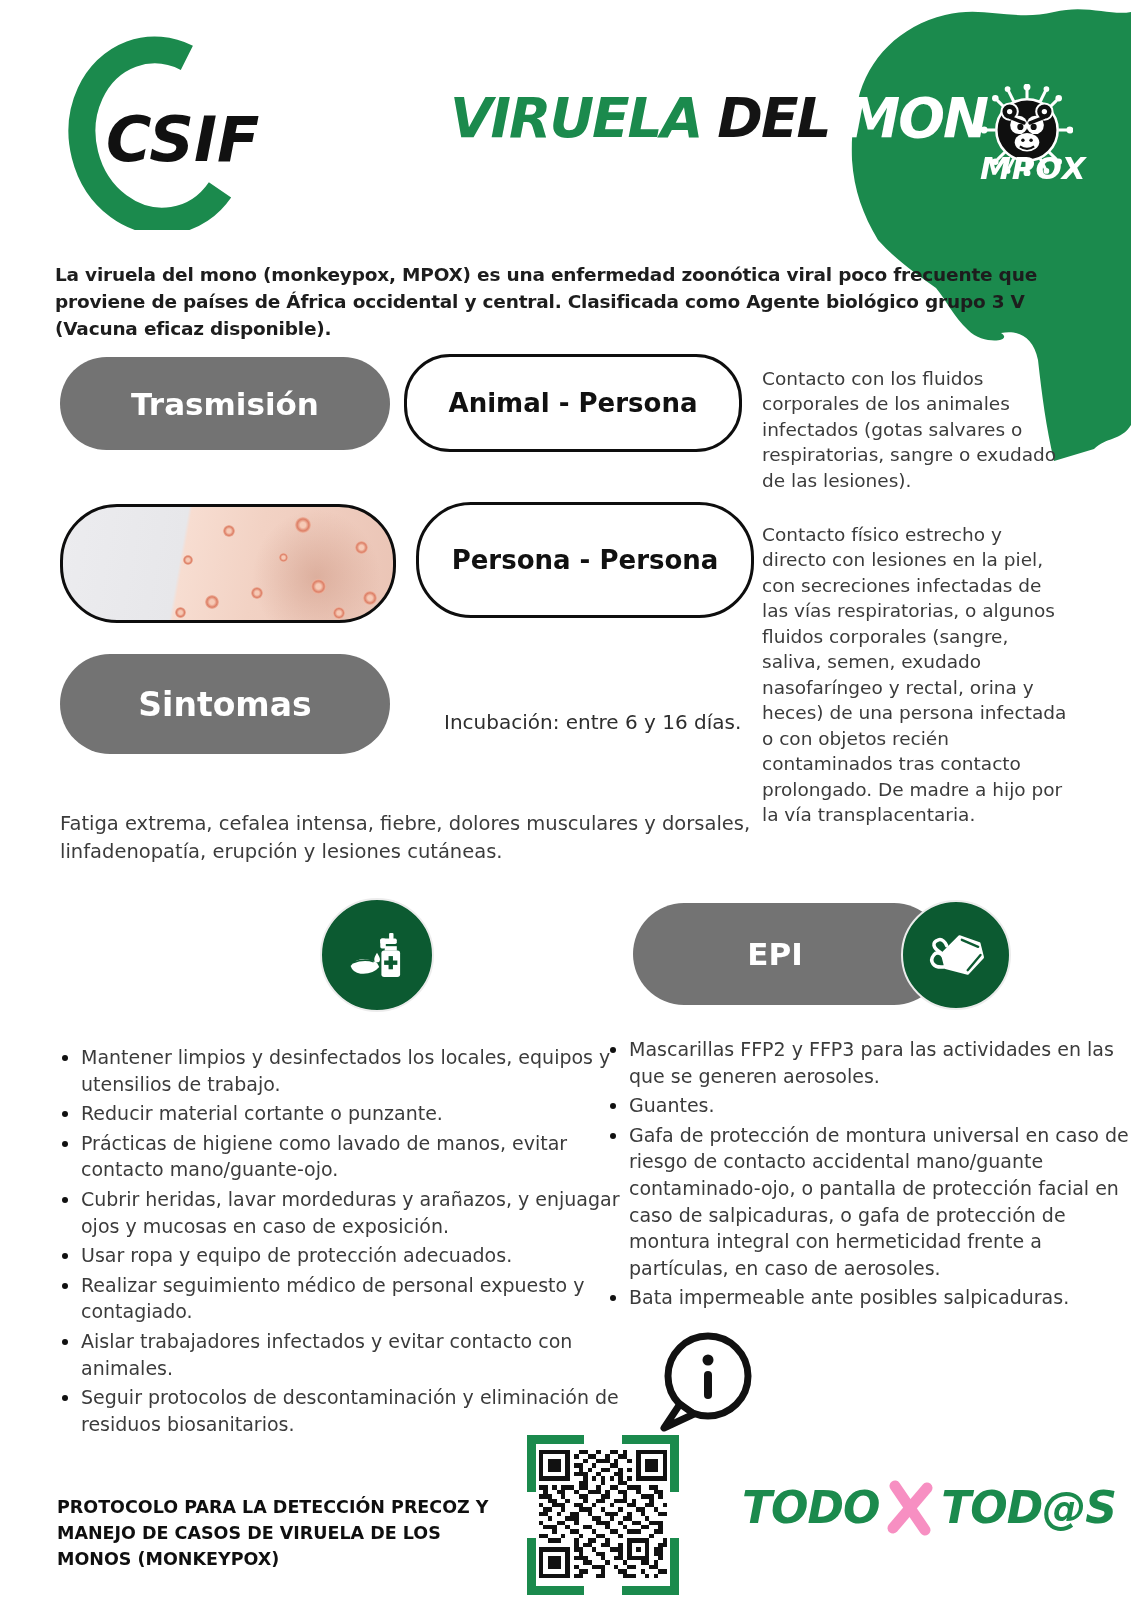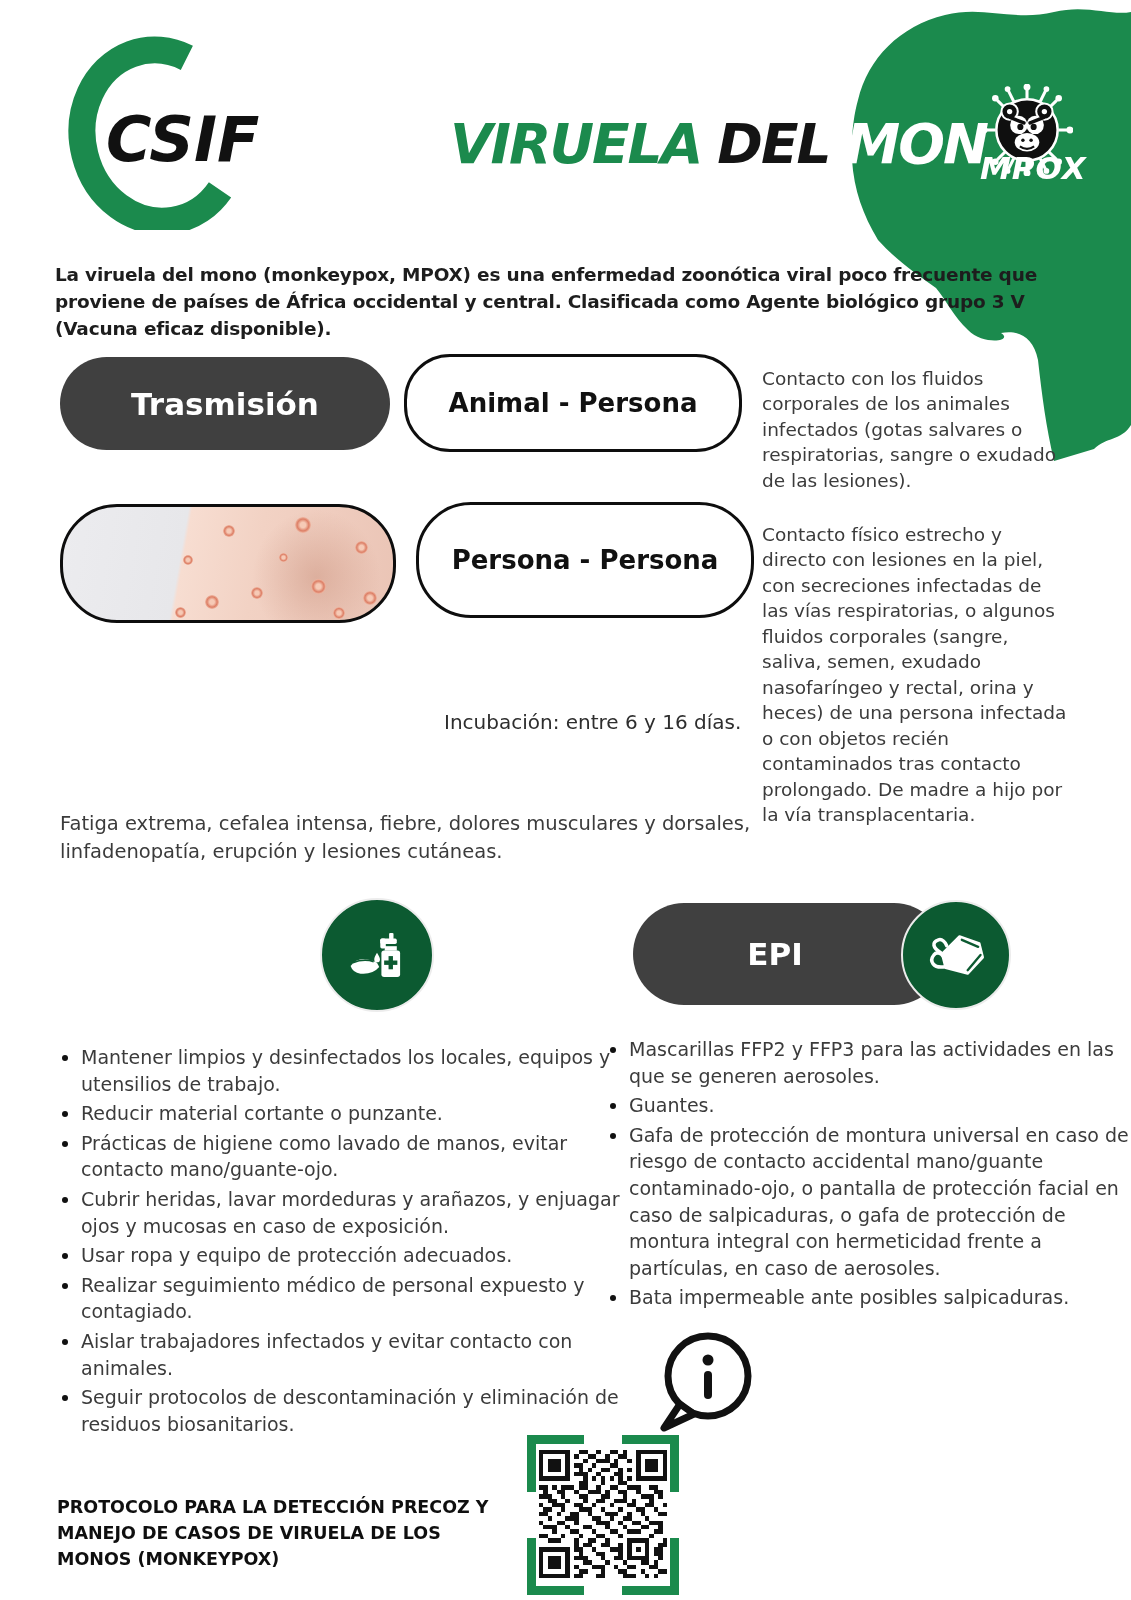--- a/index.html
+++ b/index.html
@@ -3,34 +3,34 @@
 <meta charset="utf-8">
 <style>
   html,body{margin:0;padding:0;background:#fff;}
   .page{position:relative;width:1131px;height:1600px;background:#ffffff;overflow:hidden;
         font-family:"DejaVu Sans","Liberation Sans",sans-serif;color:#1c1c1c;}
   .abs{position:absolute;}
 
   
   .csif-logo{left:60px;top:36px;width:214px;height:194px;}
   .africa{left:818px;top:0;width:313px;height:478px;}
-  .title-row{left:450px;top:86px;display:flex;align-items:flex-end;white-space:nowrap;
+  .title-row{left:450px;top:86px;display:flex;align-items:flex-start;white-space:nowrap;
              font-style:italic;font-weight:800;font-size:55px;letter-spacing:-2px;z-index:3;}
   .title-row .t-green{color:#1b8a4d;margin-right:16px;}
   .title-row .t-black{color:#141414;margin-right:16px;}
   .title-row .t-white{color:#ffffff;}
   .virus-icon{width:92px;height:92px;margin-left:-6px;margin-top:-2px;}
   .mpox{left:980px;top:150px;color:#ffffff;font-style:italic;font-weight:800;font-size:31px;
         letter-spacing:1px;z-index:3;}
   .intro{left:55px;top:242px;width:990px;font-weight:700;font-size:18.5px;line-height:1.46;
          color:#1d1d1d;letter-spacing:-0.2px;z-index:3;}
 
   
   .pill{display:flex;align-items:center;justify-content:center;font-weight:700;}
-  .pill-green{background:#404040;color:#fff;}
+  .pill-green{background:#737373;color:#fff;}
   .pill-outline{background:#fff;border:3.5px solid #0e0e0e;color:#111;}
   .pill-trasmision{left:60px;top:357px;width:330px;height:93px;border-radius:47px;font-size:31px;}
   .pill-animal{left:404px;top:354px;width:332px;height:92px;border-radius:46px;font-size:26px;}
   .pill-persona{left:416px;top:502px;width:332px;height:110px;border-radius:55px;font-size:26px;}
   .pill-sintomas{left:60px;top:654px;width:330px;height:100px;border-radius:50px;font-size:33px;}
   .pill-prevencion{left:55px;top:903px;width:312px;height:102px;border-radius:51px;font-size:31px;padding-right:28px;box-sizing:border-box;}
   .pill-epi{left:633px;top:903px;width:312px;height:102px;border-radius:51px;font-size:31px;padding-right:28px;box-sizing:border-box;}
   .icon-circle{border-radius:50%;background:#0c5a31;border:2px solid #ececec;display:flex;align-items:center;justify-content:center;z-index:2;}
   .prev-circle{left:320px;top:898px;width:110px;height:110px;}
   .epi-circle{left:901px;top:900px;width:106px;height:106px;}
@@ -174,20 +174,23 @@
     <div class="spot" style="left:300px;top:84px;width:14px;height:14px;"></div>
     <div class="spot" style="left:216px;top:46px;width:9px;height:9px;"></div>
     <div class="spot" style="left:270px;top:100px;width:12px;height:12px;"></div>
     <div class="spot" style="left:112px;top:100px;width:11px;height:11px;"></div>
   </div>
   <div class="abs pill pill-outline pill-persona">
     <span>Persona - Persona</span>
   </div>
   <p class="abs body-text text-persona">Contacto físico estrecho y directo con lesiones en la piel, con secreciones infectadas de las vías respiratorias, o algunos fluidos corporales (sangre, saliva, semen, exudado nasofaríngeo y rectal, orina y heces) de una persona infectada o con objetos recién contaminados tras contacto prolongado. De madre a hijo por la vía transplacentaria.</p>
 
+  <div class="abs pill pill-green pill-sintomas">
+    <span>Sintomas</span>
+  </div>
   <p class="abs incubacion">Incubación: entre 6 y 16 días.</p>
   <p class="abs fatiga">Fatiga extrema, cefalea intensa, fiebre, dolores musculares y dorsales, linfadenopatía, erupción y lesiones cutáneas.</p>
 
   <div class="abs icon-circle prev-circle">
     <svg width="66" height="66" viewBox="0 0 60 60">
       <g fill="#ffffff">
         <rect x="41" y="10" width="4" height="6" rx="1"></rect>
         <rect x="33" y="15" width="15" height="5" rx="1.5"></rect>
         <rect x="33" y="15" width="5" height="9" rx="1.5"></rect>
         <rect x="37" y="22" width="11" height="4"></rect>
@@ -288,14 +291,22 @@
         M9 23h1v1h-1z M13 23h2v1h-2z M18 23h1v1h-1z M26 23h2v1h-2z
         M8 24h3v1h-3z M14 24h1v1h-1z M17 24h2v1h-2z M27 24h1v1h-1z
         M10 25h2v1h-2z M15 25h1v1h-1z M19 25h1v1h-1z M23 25h2v1h-2z M26 25h1v1h-1z
         M8 26h1v1h-1z M12 26h3v1h-3z M17 26h1v1h-1z M20 26h2v1h-2z M25 26h2v1h-2z
         M9 27h2v1h-2z M14 27h1v1h-1z M18 27h2v1h-2z M23 27h1v1h-1z M27 27h2v1h-2z
         M8 28h2v1h-2z M13 28h2v1h-2z M19 28h3v1h-3z M24 28h1v1h-1z M26 28h1v1h-1z"></path>
       </g>
     </svg>
   </div>
 
+  <div class="abs slogan">
+    <span>TODO</span>
+    <svg class="x-mark" viewBox="0 0 58 58">
+      <path d="M14 8 L44 52" stroke="#f78fc2" stroke-width="11" stroke-linecap="round"></path>
+      <path d="M46 10 L12 50" stroke="#f78fc2" stroke-width="11" stroke-linecap="round"></path>
+    </svg>
+    <span>TOD@S</span>
+  </div>
 
 </div>
 
 </body></html>

